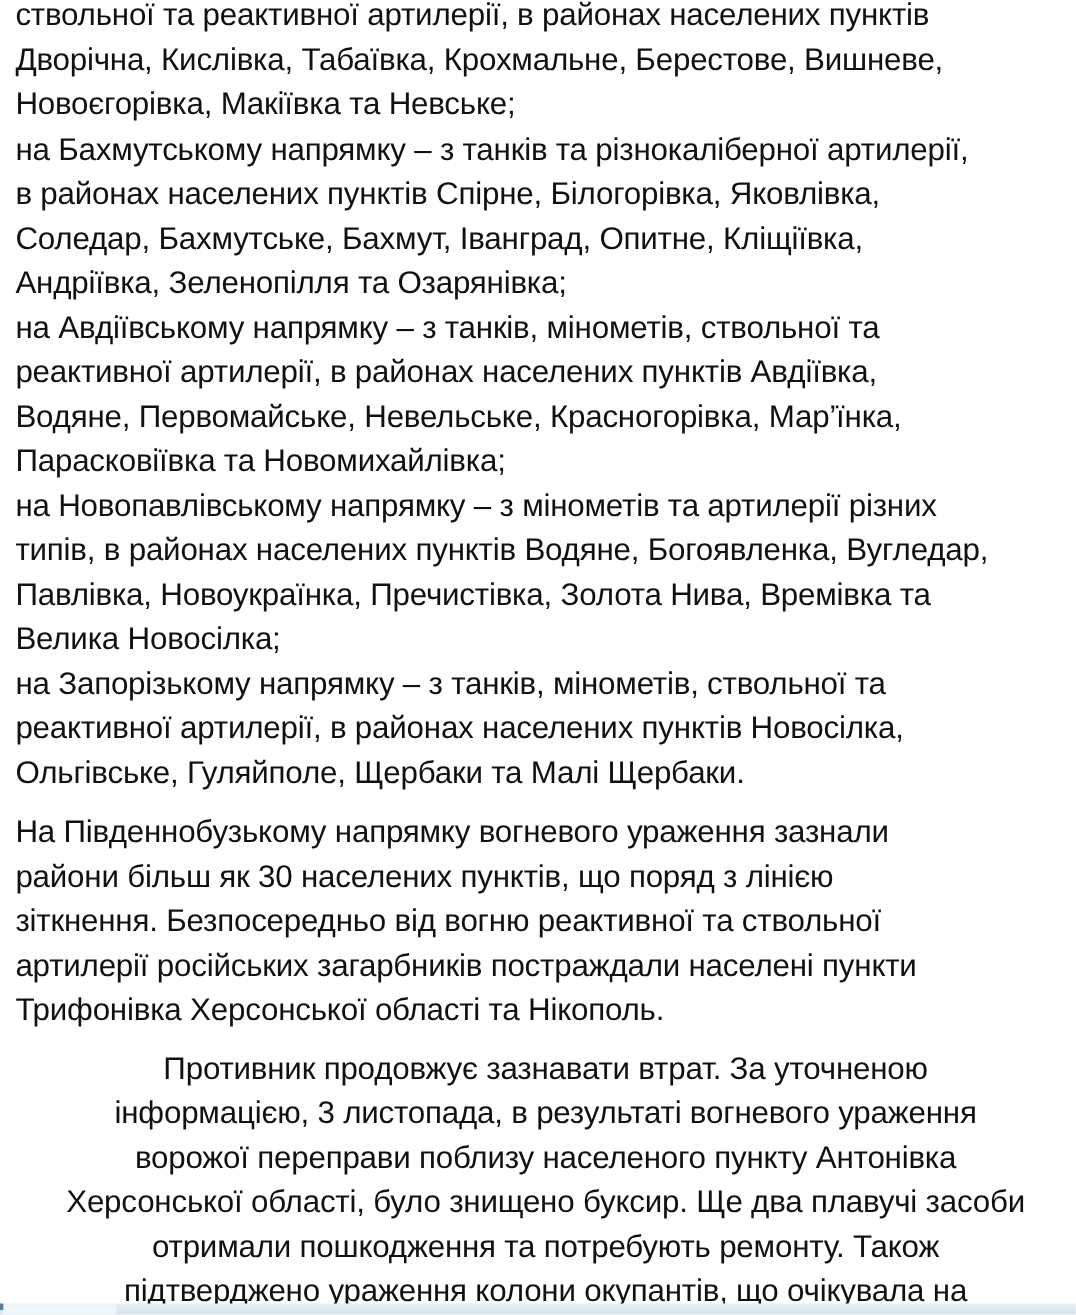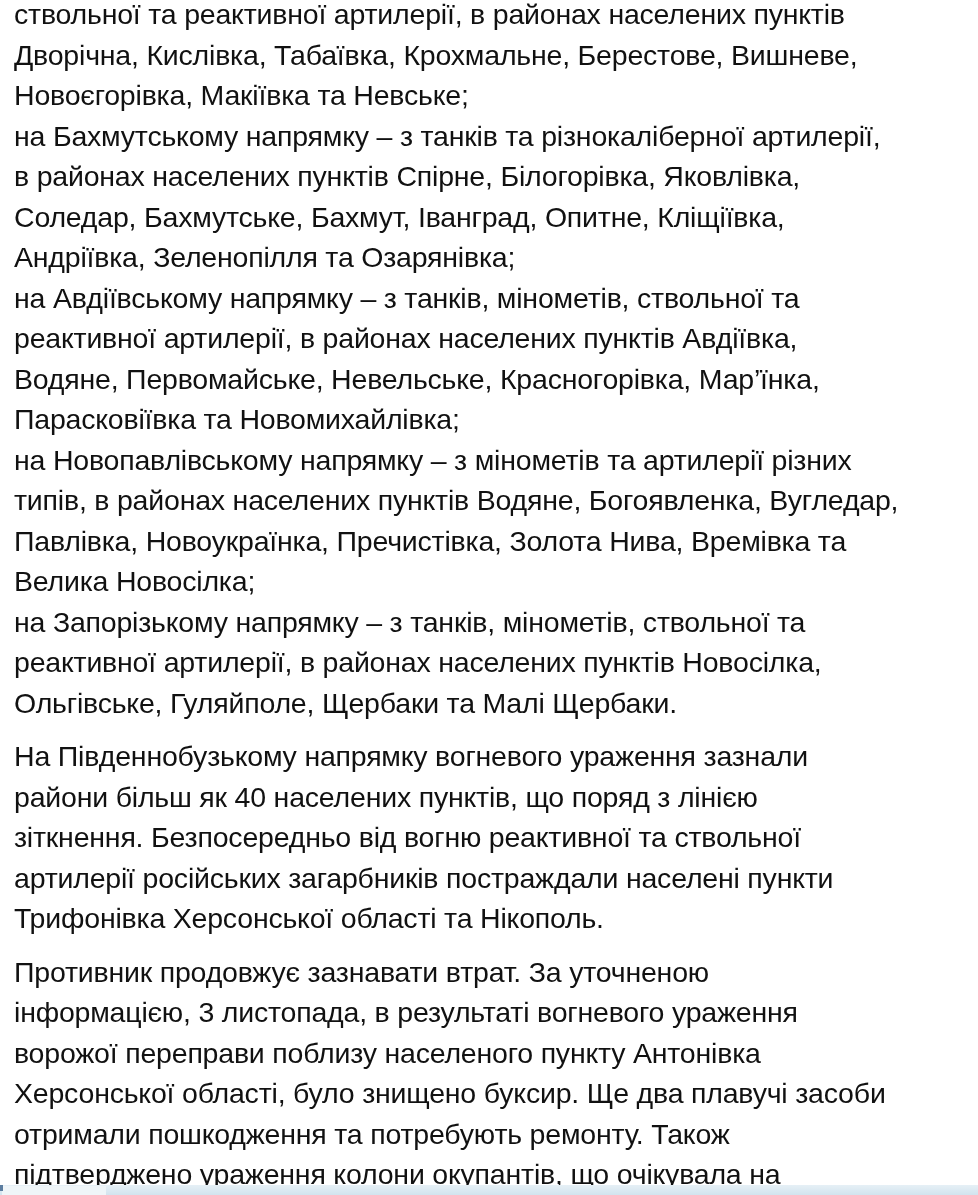--- a/index.html
+++ b/index.html
@@ -24,20 +24,21 @@
     font-size: 28.5px;
     line-height: 40.5px;
     letter-spacing: -0.2px;
   }
   .doc p {
     margin: 0 0 13px 0;
     white-space: pre-line;
   }
   .doc p:last-child {
     margin-bottom: 0;
+    text-align: center;
   }
   .bottom-bar {
     position: absolute;
     left: 0;
     bottom: 0;
     width: 978px;
     height: 10px;
     background: linear-gradient(#e6f0f6, #d2e3ee);
     z-index: 5;
   }
@@ -74,21 +75,21 @@
 Водяне, Первомайське, Невельське, Красногорівка, Мар’їнка,
 Парасковіївка та Новомихайлівка;
 на Новопавлівському напрямку – з мінометів та артилерії різних
 типів, в районах населених пунктів Водяне, Богоявленка, Вугледар,
 Павлівка, Новоукраїнка, Пречистівка, Золота Нива, Времівка та
 Велика Новосілка;
 на Запорізькому напрямку – з танків, мінометів, ствольної та
 реактивної артилерії, в районах населених пунктів Новосілка,
 Ольгівське, Гуляйполе, Щербаки та Малі Щербаки.</p>
   <p>На Південнобузькому напрямку вогневого ураження зазнали
-райони більш як 40 населених пунктів, що поряд з лінією
+райони більш як 30 населених пунктів, що поряд з лінією
 зіткнення. Безпосередньо від вогню реактивної та ствольної
 артилерії російських загарбників постраждали населені пункти
 Трифонівка Херсонської області та Нікополь.</p>
   <p>Противник продовжує зазнавати втрат. За уточненою
 інформацією, 3 листопада, в результаті вогневого ураження
 ворожої переправи поблизу населеного пункту Антонівка
 Херсонської області, було знищено буксир. Ще два плавучі засоби
 отримали пошкодження та потребують ремонту. Також
 підтверджено ураження колони окупантів, що очікувала на</p>
 </main>

